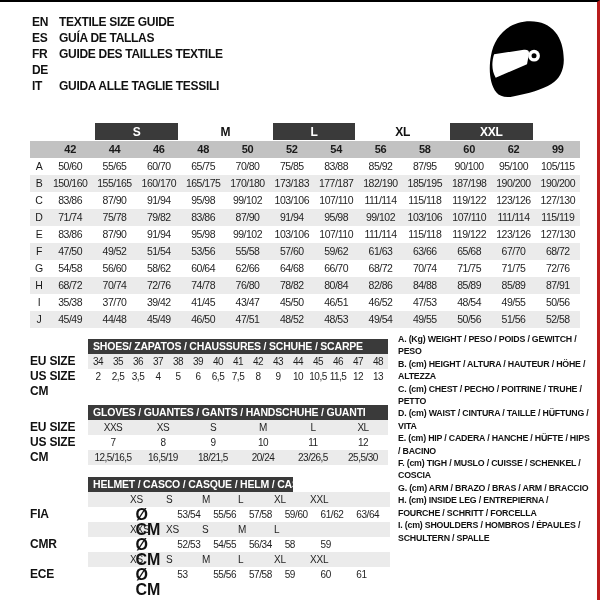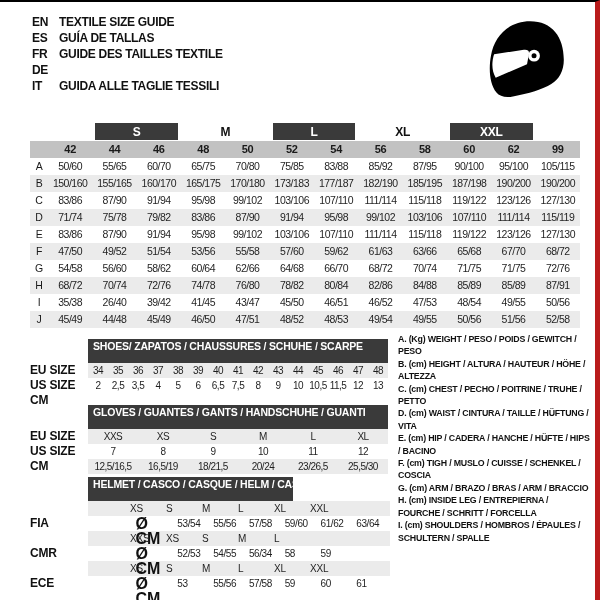--- a/index.html
+++ b/index.html
@@ -1,19 +1,19 @@
 <!DOCTYPE html>
 <html style="--dark: #3a3a3a; --grayrow: #c2c2c2; --stripe: #ebebeb;"><head>
 <meta charset="utf-8">
 <style>
   * { margin:0; padding:0; box-sizing:border-box; }
   html,body { width:600px; height:600px; background:#fff; }
   body { font-family:"Liberation Sans", sans-serif; color:#111; }
   .page { position:relative; width:600px; height:600px; background:#fff;
-          border-top:2px solid #000; border-right:5px solid #b91c1c; overflow:hidden; }
+          border-top:2px solid #000; border-right:3px solid #b91c1c; overflow:hidden; }
 
   
   .lang-header { position:absolute; left:32px; top:12px; }
   .lang-row { display:flex; height:16px; align-items:center; }
   .lang-code { width:27px; font-weight:bold; font-size:12px; letter-spacing:-0.3px; }
   .lang-text { font-weight:bold; font-size:12px; letter-spacing:-0.3px; white-space:nowrap; }
 
   
   .helmet-wrap { position:absolute; left:480px; top:12px; width:94px; height:96px; }
 
@@ -30,21 +30,21 @@
   .numrow { height:17px; background:var(--grayrow); }
   .numcell { text-align:center; font-weight:bold; font-size:11px; line-height:17px;
           letter-spacing:-0.3px; color:#1a1a1a; }
   .mrow { height:17px; }
   .mrow.shaded { background:var(--stripe); }
   .mlabel { text-align:center; font-size:10.5px; line-height:17px; color:#1a1a1a; letter-spacing:-0.3px; }
   .mcell { text-align:center; font-size:10.5px; line-height:17px; color:#1f1f1f; letter-spacing:-0.5px; }
 
   
   .subtable { position:absolute; left:30px; width:360px; }
-  .tbar { margin-left:58px; width:300px; height:24px; background:var(--dark); color:#fff;
+  .tbar { margin-left:58px; width:300px; height:15px; background:var(--dark); color:#fff;
           font-weight:bold; font-size:10.5px; line-height:15px; padding-left:5px;
           letter-spacing:-0.2px; white-space:nowrap; }
   .tbar.narrow { width:205px; }
   .srow { display:flex; height:15px; align-items:stretch; }
   .rlabel { width:58px; font-weight:bold; font-size:12px; line-height:15px; letter-spacing:-0.2px; }
   .cells { width:300px; display:flex; }
   .srow.shaded .cells { background:var(--stripe); }
   .cells .c { flex:1; text-align:center; font-size:10px; line-height:15px; letter-spacing:-0.5px; color:#1f1f1f; }
 
   
@@ -238,21 +238,21 @@
           <div class="mcell">80/84</div>
           <div class="mcell">82/86</div>
           <div class="mcell">84/88</div>
           <div class="mcell">85/89</div>
           <div class="mcell">85/89</div>
           <div class="mcell">87/91</div>
         </div>
         <div class="grid13 mrow">
           <div class="mlabel">I</div>
           <div class="mcell">35/38</div>
-          <div class="mcell">26/40</div>
+          <div class="mcell">37/70</div>
           <div class="mcell">39/42</div>
           <div class="mcell">41/45</div>
           <div class="mcell">43/47</div>
           <div class="mcell">45/50</div>
           <div class="mcell">46/51</div>
           <div class="mcell">46/52</div>
           <div class="mcell">47/53</div>
           <div class="mcell">48/54</div>
           <div class="mcell">49/55</div>
           <div class="mcell">50/56</div>

